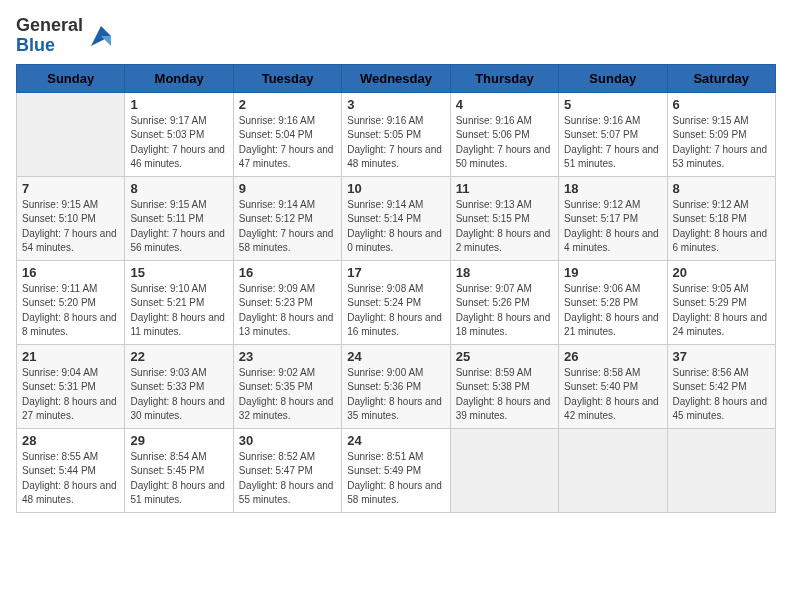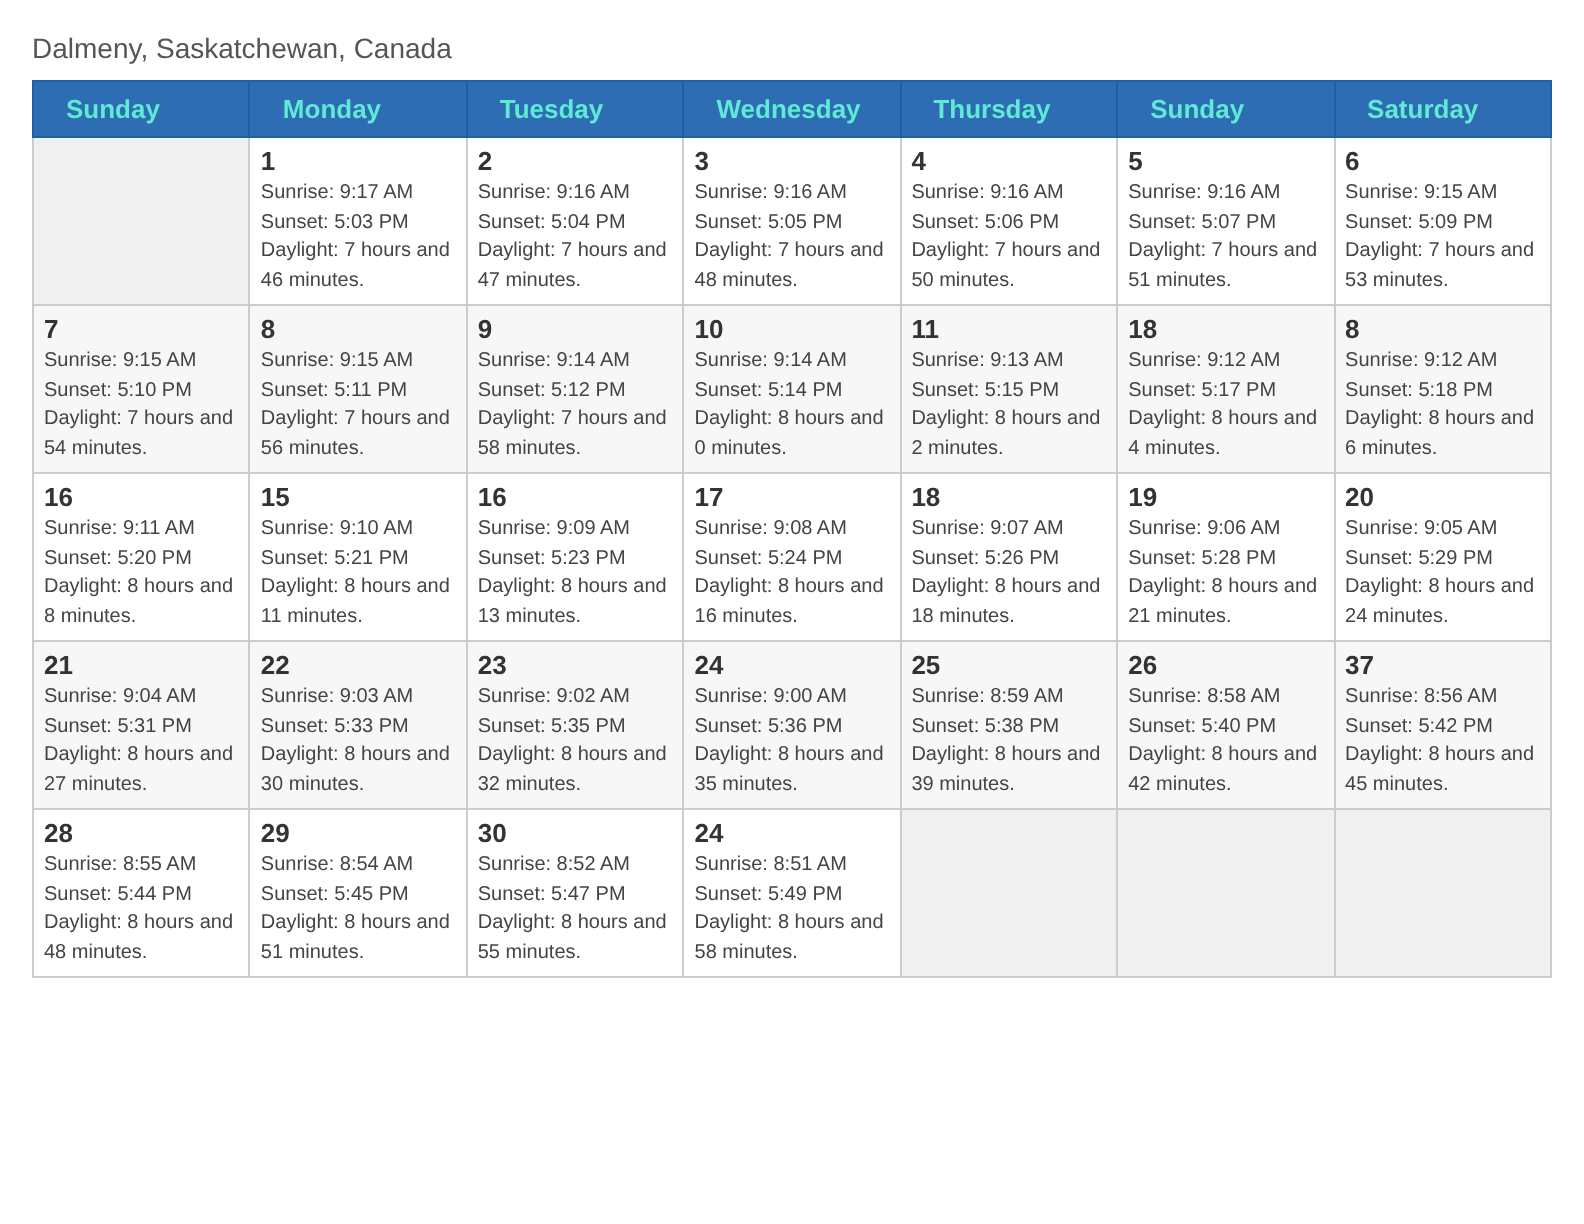--- a/index.html
+++ b/index.html
@@ -44,25 +44,25 @@
       font-size: 14px;
       color: #555;
     }
     .calendar {
       width: 100%;
       border-collapse: collapse;
       border: 1px solid #ccc;
     }
     .calendar th {
       background: #2e6db4;
-      color: #5eead4;
+      color: #000000;
       font-size: 13px;
       font-weight: bold;
-      padding: 6px 16px;
-      text-align: left;
+      padding: 6px 4px;
+      text-align: center;
       border: 1px solid #2060a0;
     }
     .calendar td {
       vertical-align: top;
       border: 1px solid #ccc;
       padding: 4px 5px;
       width: 108px;
       min-height: 80px;
       font-size: 10.5px;
       color: #333;
@@ -86,22 +86,33 @@
       color: #444;
     }
     .empty-cell {
       background: #f0f0f0 !important;
     }
   </style>
 </head>
 <body>
 
 <div class="header">
+  <div class="logo">
+    <div>
+      <div class="logo-text">
+        <span class="general">General</span><br>
+        <span class="blue">Blue</span>
+      </div>
+    </div>
+    <svg class="logo-icon" viewBox="0 0 28 28" xmlns="http://www.w3.org/2000/svg">
+      <polygon points="4,24 14,4 24,14" fill="#1a5fa8"></polygon>
+      <polygon points="14,14 24,14 24,24" fill="#5a9fd4"></polygon>
+    </svg>
+  </div>
   <div class="title-block">
-    <div class="location">Dalmeny, Saskatchewan, Canada</div>
   </div>
 </div>
 
 <table class="calendar">
   <thead>
     <tr>
     <th>Sunday</th>
         <th>Monday</th>
         <th>Tuesday</th>
         <th>Wednesday</th>

